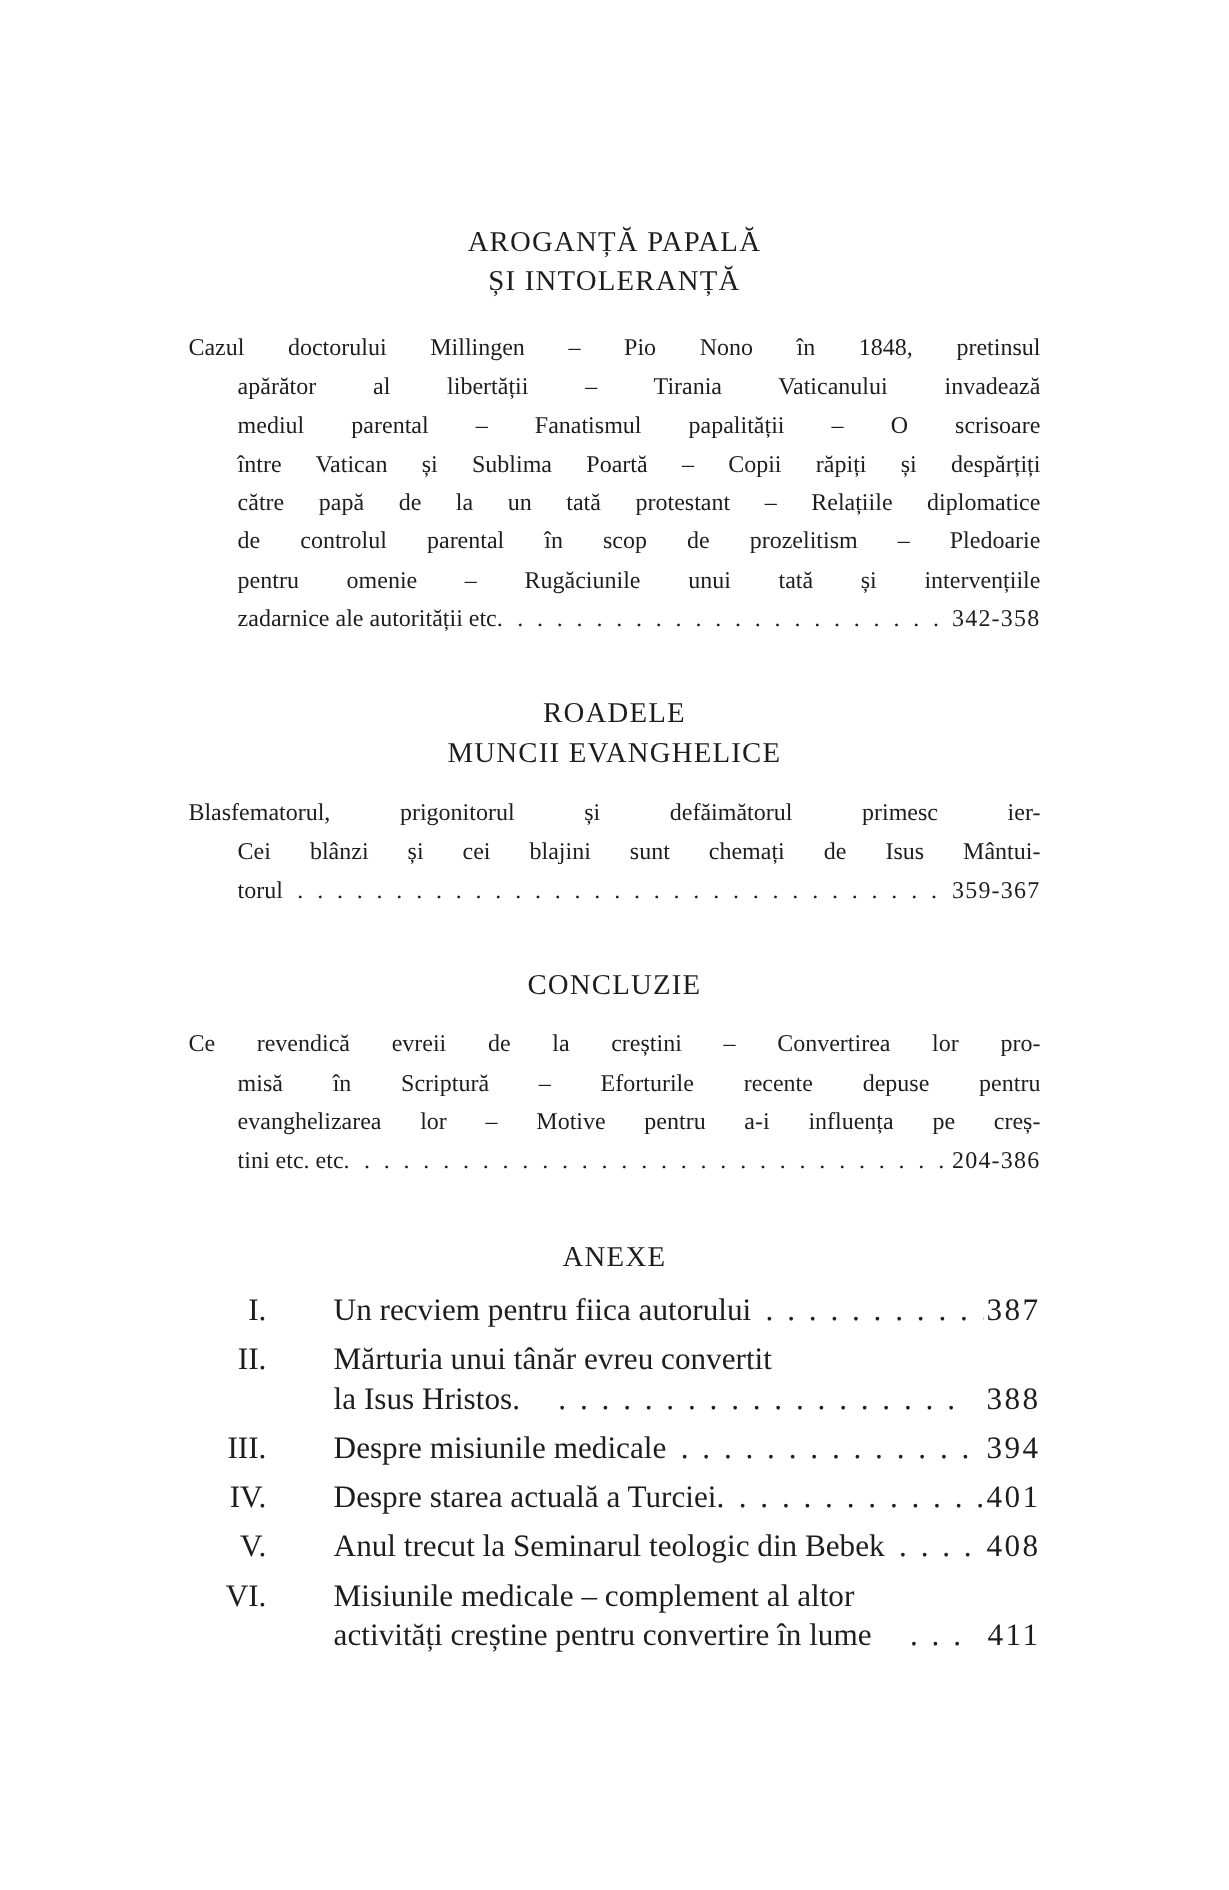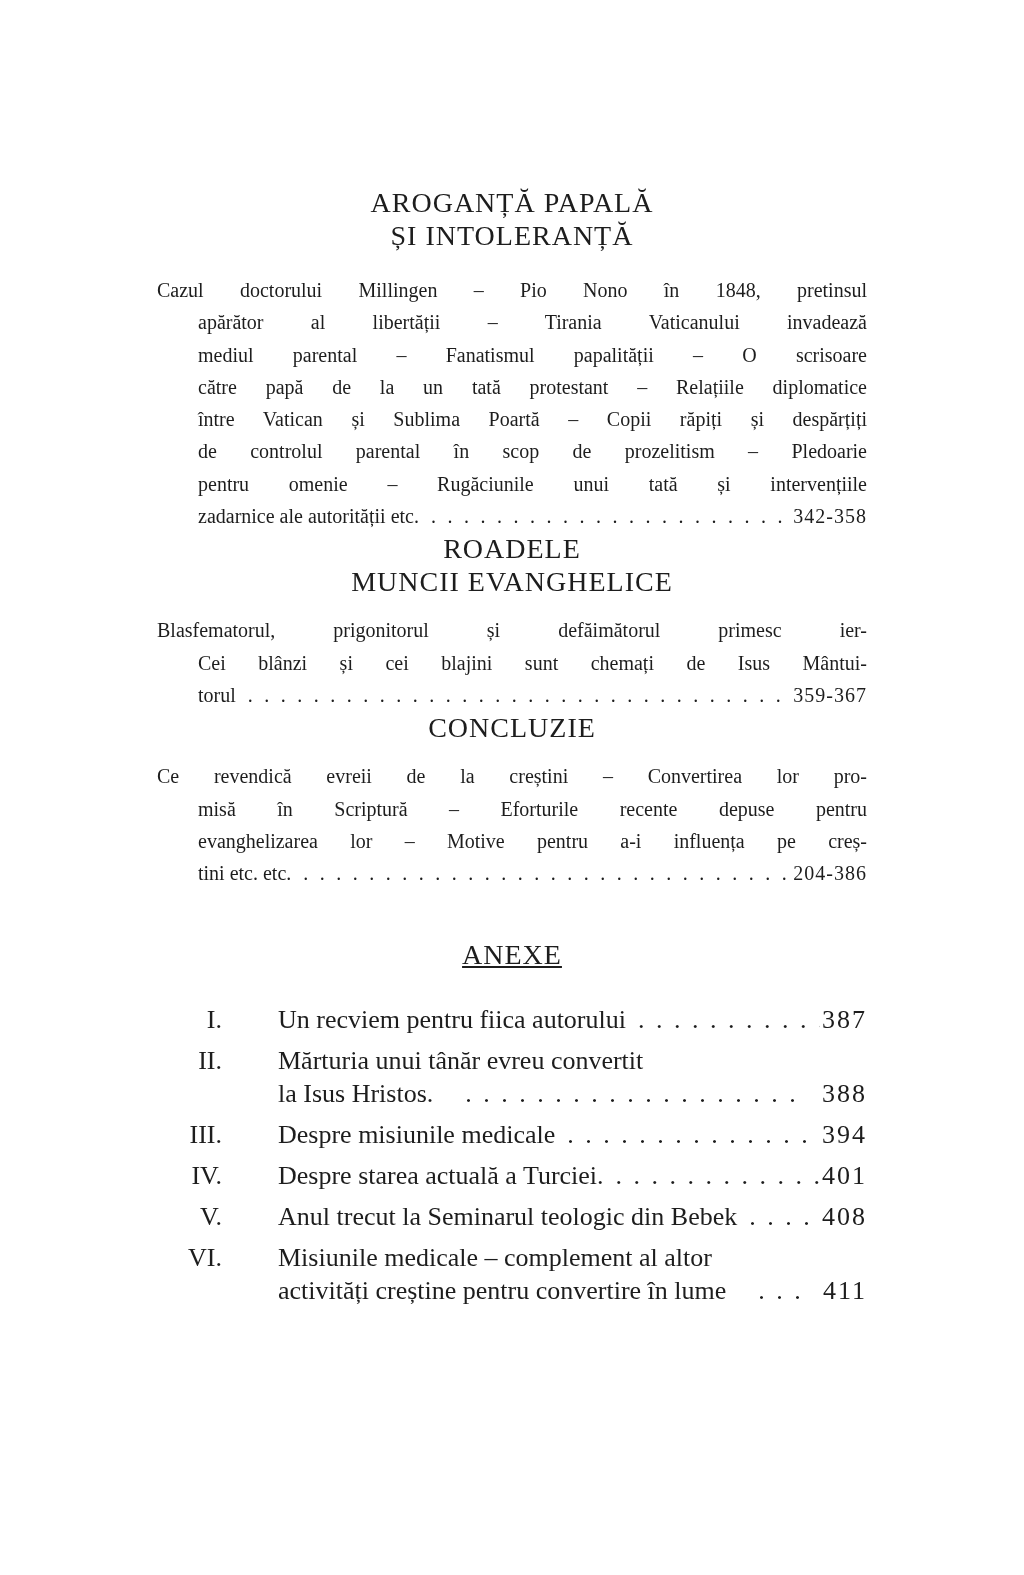--- a/index.html
+++ b/index.html
@@ -17,27 +17,27 @@
   }
   .content {
     position: absolute;
     left: 157px;
     top: 0;
     width: 710px;
   }
   
   .heading {
     text-align: center;
-    font-size: 28px;
+    font-size: 24px;
     line-height: 33px;
     letter-spacing: 1px;
   }
   .heading-first { margin-top: 186px; margin-bottom: 22px; }
-  .heading-mid   {  margin-bottom: 16px; }
-  .heading-anexe { margin-top: 49px;  margin-bottom: 32px; text-decoration: underline; }
+  .heading-mid   { margin-top: 47px;  margin-bottom: 16px; }
+  .heading-anexe { margin-top: 49px;  margin-bottom: 10px; }
   
   .para { font-size: 20px; line-height: 32.3px; }
   .bl {
     text-align: justify;
     text-align-last: justify;
     white-space: nowrap;
   }
   .indent { padding-left: 41px; }
   .lastline {
     display: flex;
@@ -83,22 +83,22 @@
 <div class="content">
 
   <div class="heading heading-first">
     <div>AROGANȚĂ PAPALĂ</div>
     <div>ȘI INTOLERANȚĂ</div>
   </div>
   <div class="para">
     <div class="bl">Cazul doctorului Millingen – Pio Nono în 1848, pretinsul</div>
     <div class="bl indent">apărător al libertății – Tirania Vaticanului invadează</div>
     <div class="bl indent">mediul parental – Fanatismul papalității – O scrisoare</div>
+    <div class="bl indent">între Vatican și Sublima Poartă – Copii răpiți și despărțiți</div>
     <div class="bl indent">către papă de la un tată protestant – Relațiile diplomatice</div>
-    <div class="bl indent">între Vatican și Sublima Poartă – Copii răpiți și despărțiți</div>
     <div class="bl indent">de controlul parental în scop de prozelitism – Pledoarie</div>
     <div class="bl indent">pentru omenie – Rugăciunile unui tată și intervențiile</div>
     <div class="lastline indent">
       <span class="tail">zadarnice ale autorității etc.</span>
       <span class="leader"></span>
       <span class="page-range">342-358</span>
     </div>
   </div>
 
   <div class="heading heading-mid">

